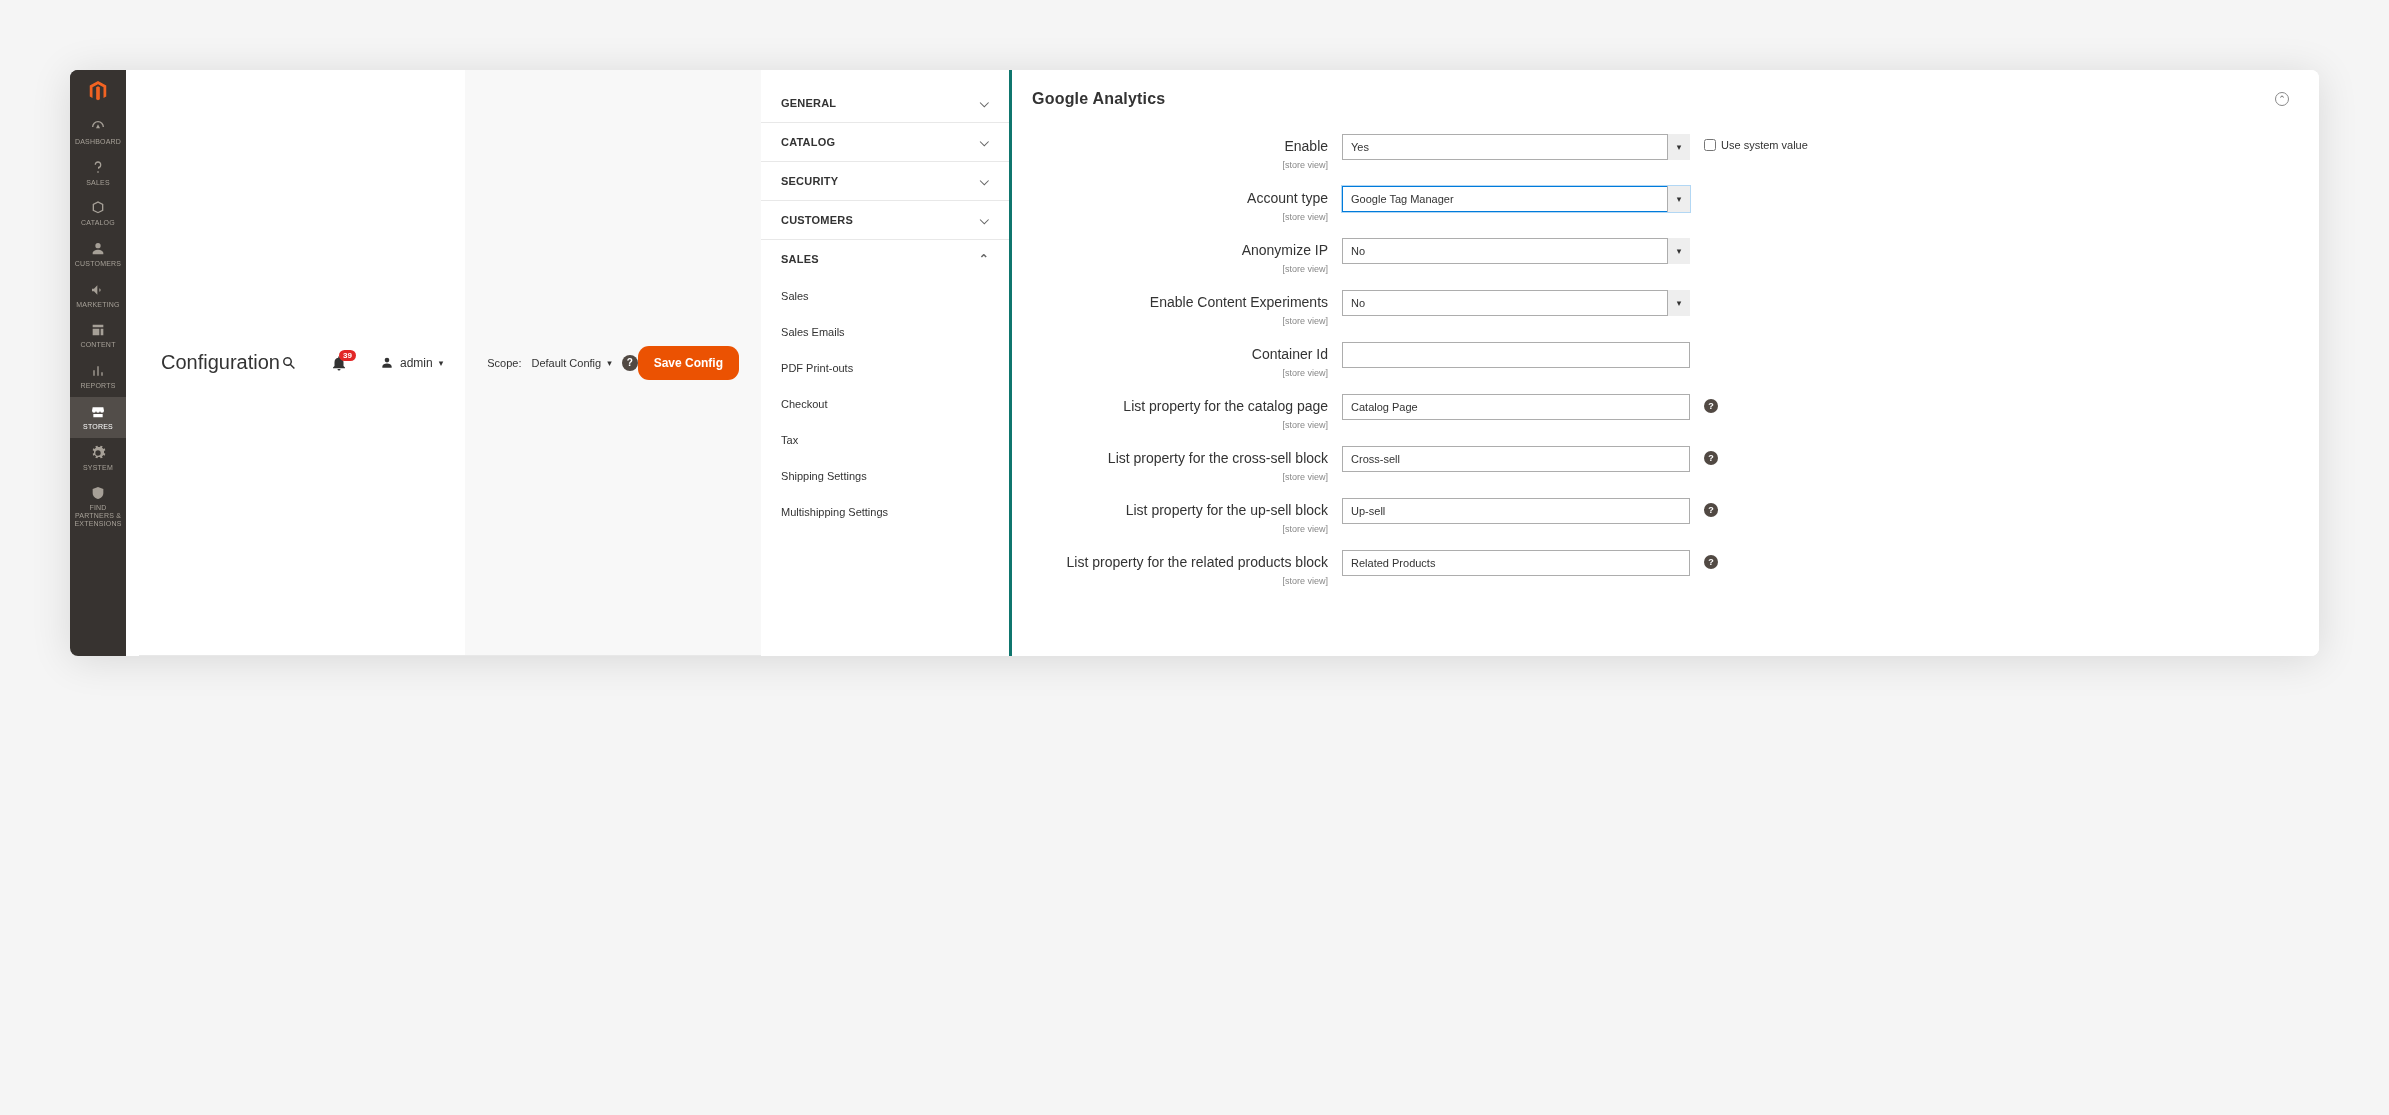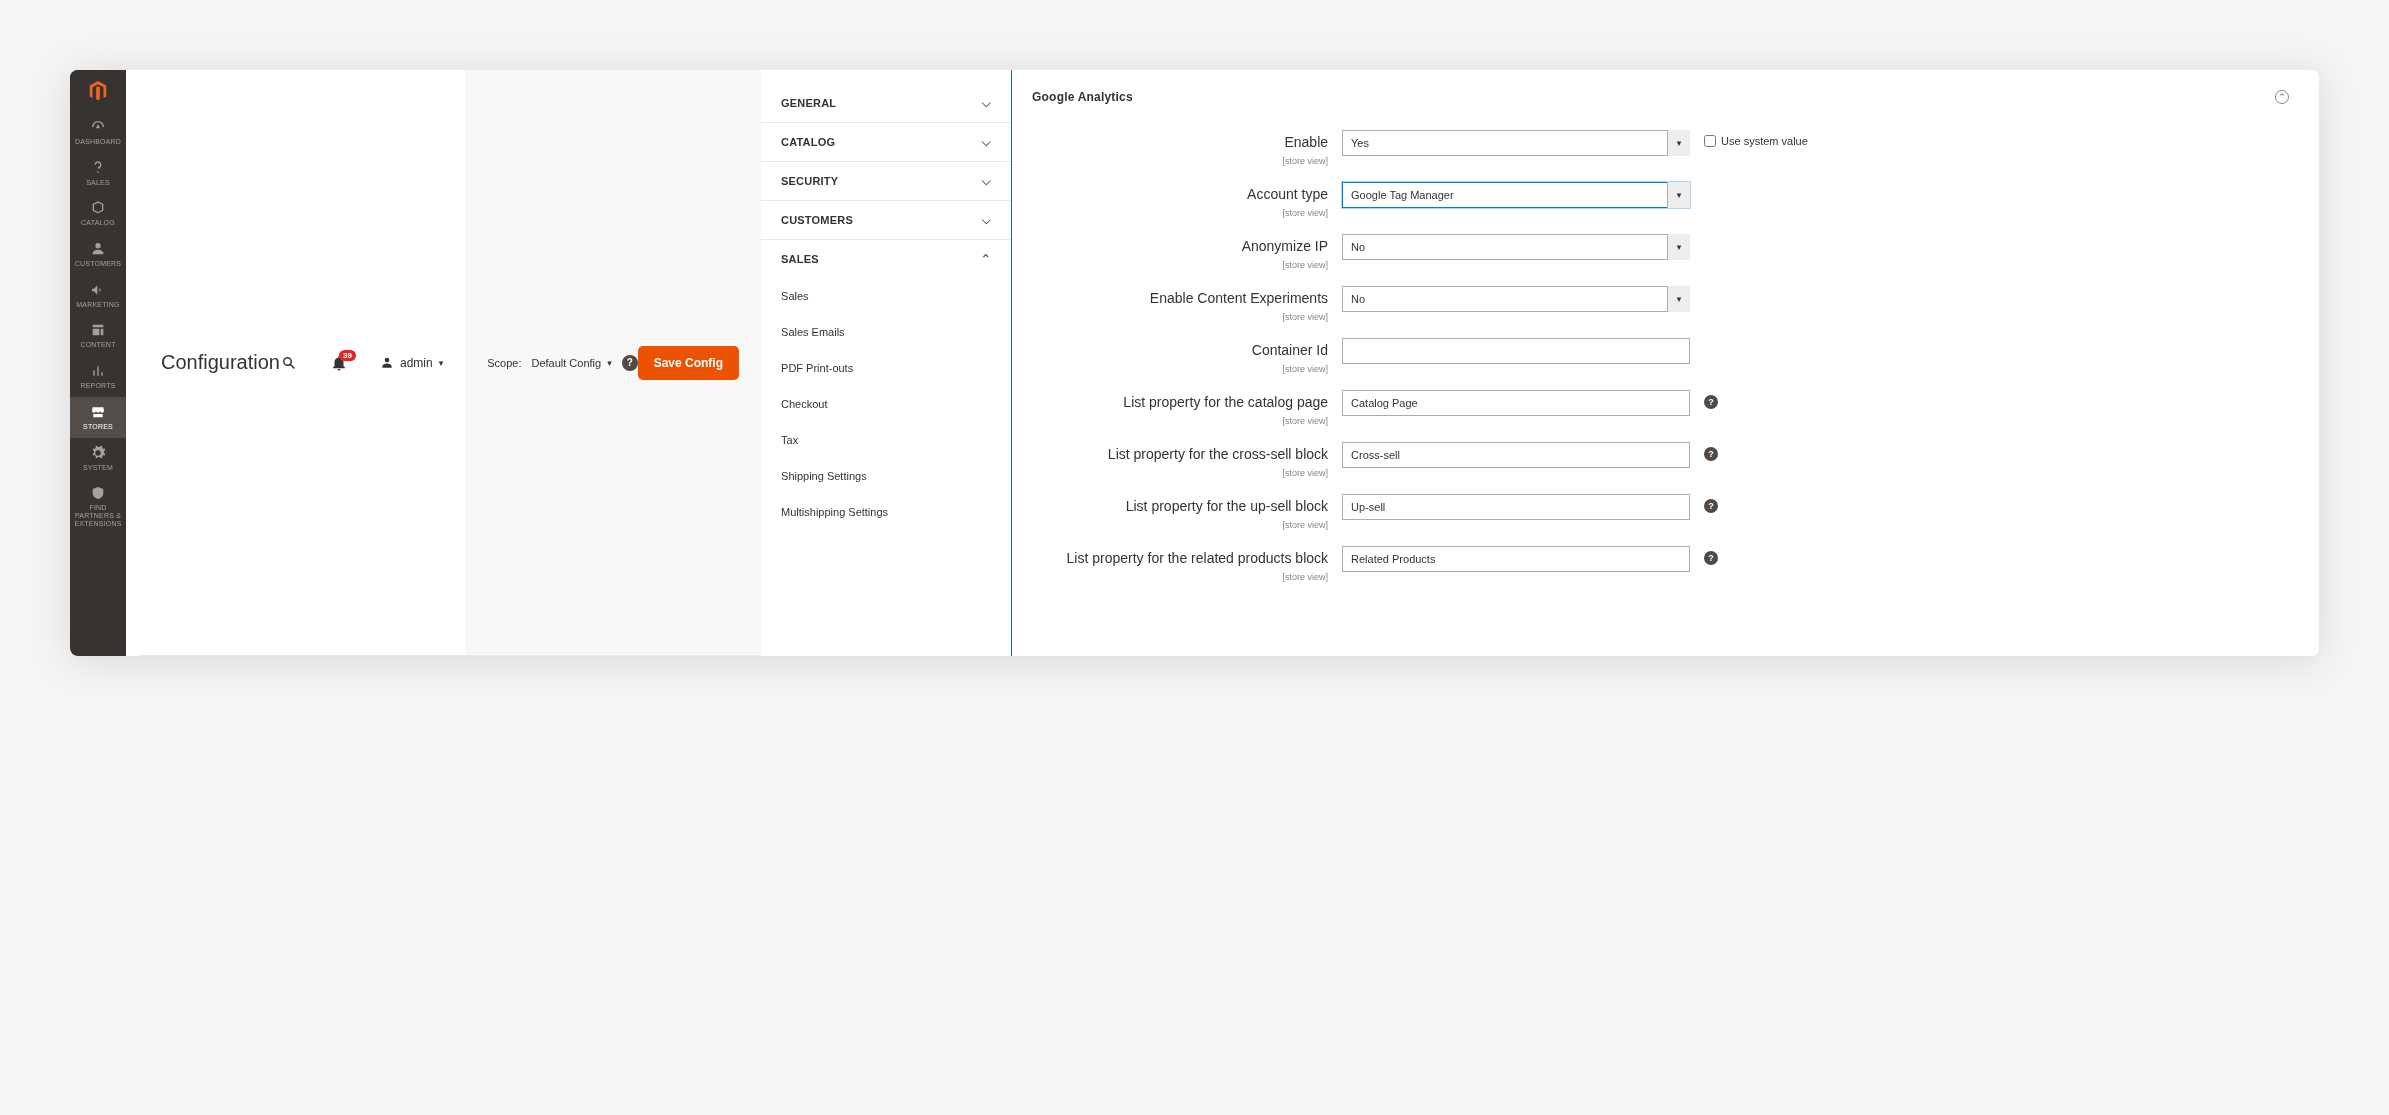--- a/index.html
+++ b/index.html
@@ -154,33 +154,33 @@
       cursor: pointer;
     }
     .save-btn {
       background: #eb5202;
       color: #fff;
       border: none;
       padding: 10px 16px;
       font-size: 12px;
       font-weight: 600;
       cursor: pointer;
-      border-radius: 5px;
+      border-radius: 11px;
     }
 
     
     .content-body {
       flex: 1;
       display: flex;
       overflow: hidden;
     }
     .config-nav {
       width: 251px;
       background: #fff;
-      border-right: 1px solid #0f766e;
+      border-right: 3px solid #0f766e;
       overflow-y: auto;
       padding: 14px 0 0 0;
     }
     .config-section {
       border-top: 1px solid #e8e8e8;
     }
     .config-section:first-child { border-top: none; }
     .config-section-header {
       display: flex;
       align-items: center;
@@ -208,21 +208,21 @@
       padding: 20px 30px 20px 20px;
       overflow-y: auto;
     }
     .form-section-header {
       display: flex;
       align-items: center;
       justify-content: space-between;
       margin-bottom: 26px;
     }
     .form-section-title {
-      font-size: 12px;
+      font-size: 16px;
       font-weight: 700;
       color: #333;
       letter-spacing: 0.2px;
     }
     .collapse-icon {
       width: 14px;
       height: 14px;
       border: 1px solid #888;
       border-radius: 50%;
       display: flex;

